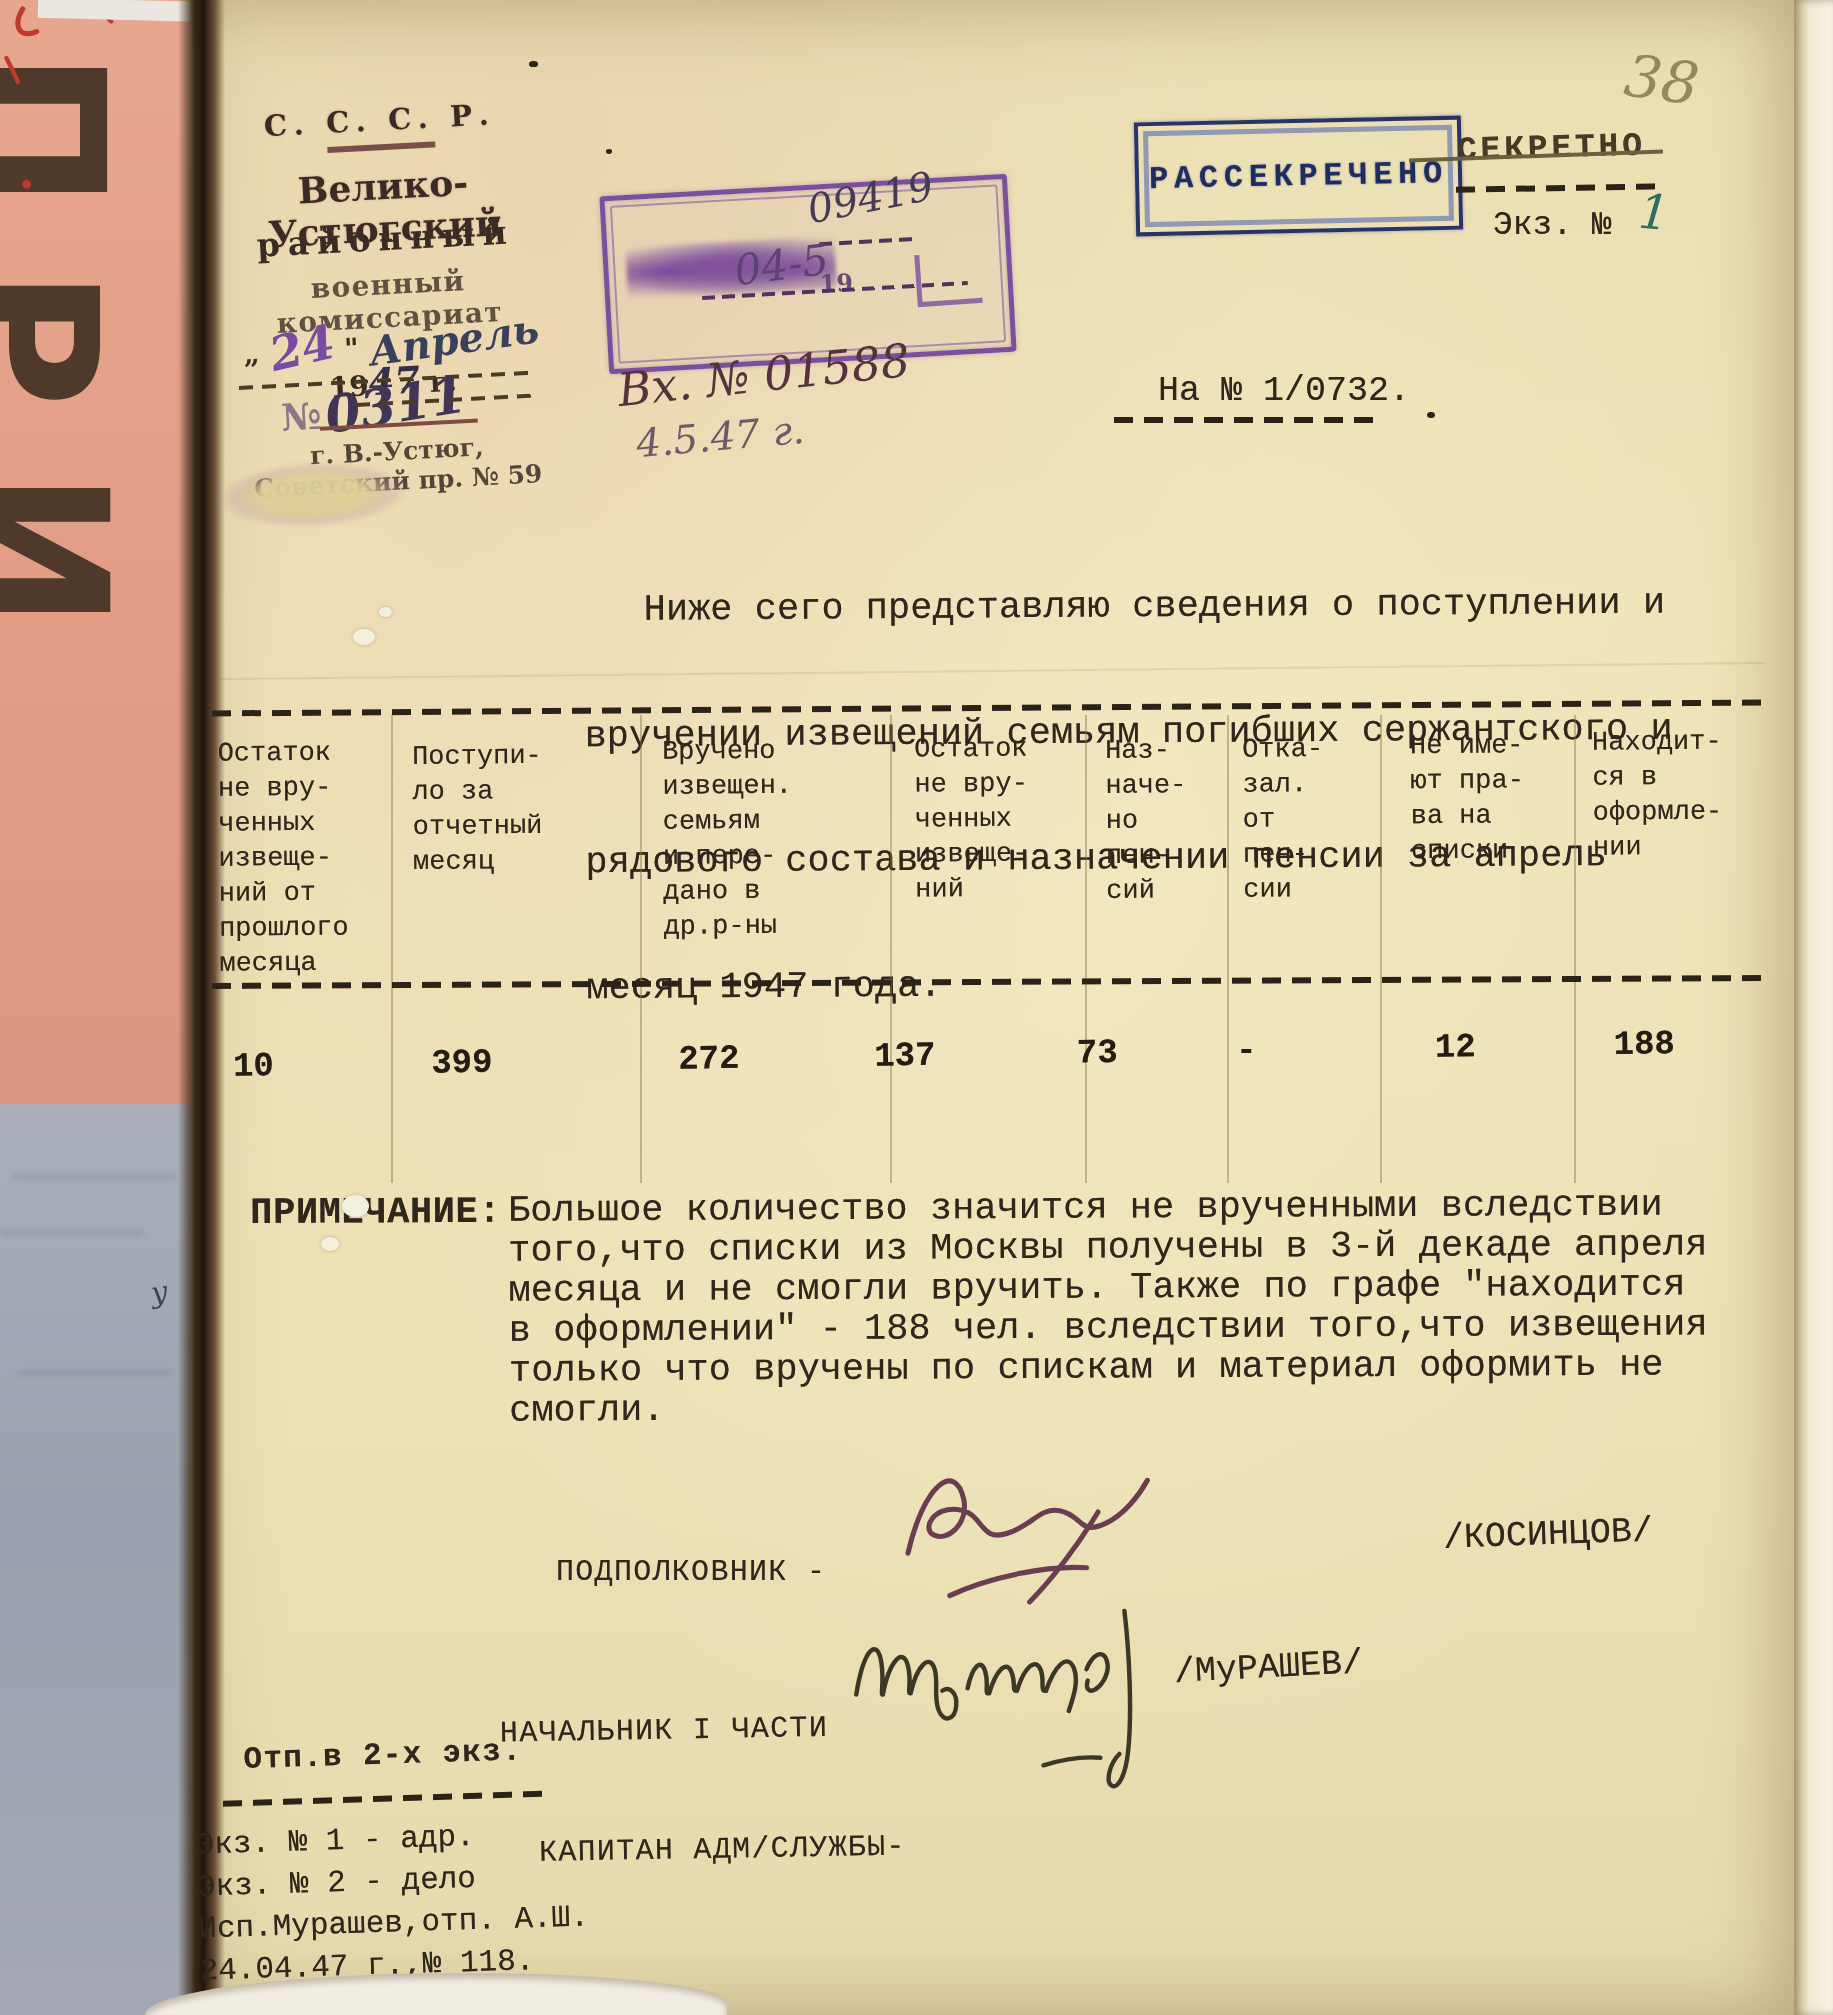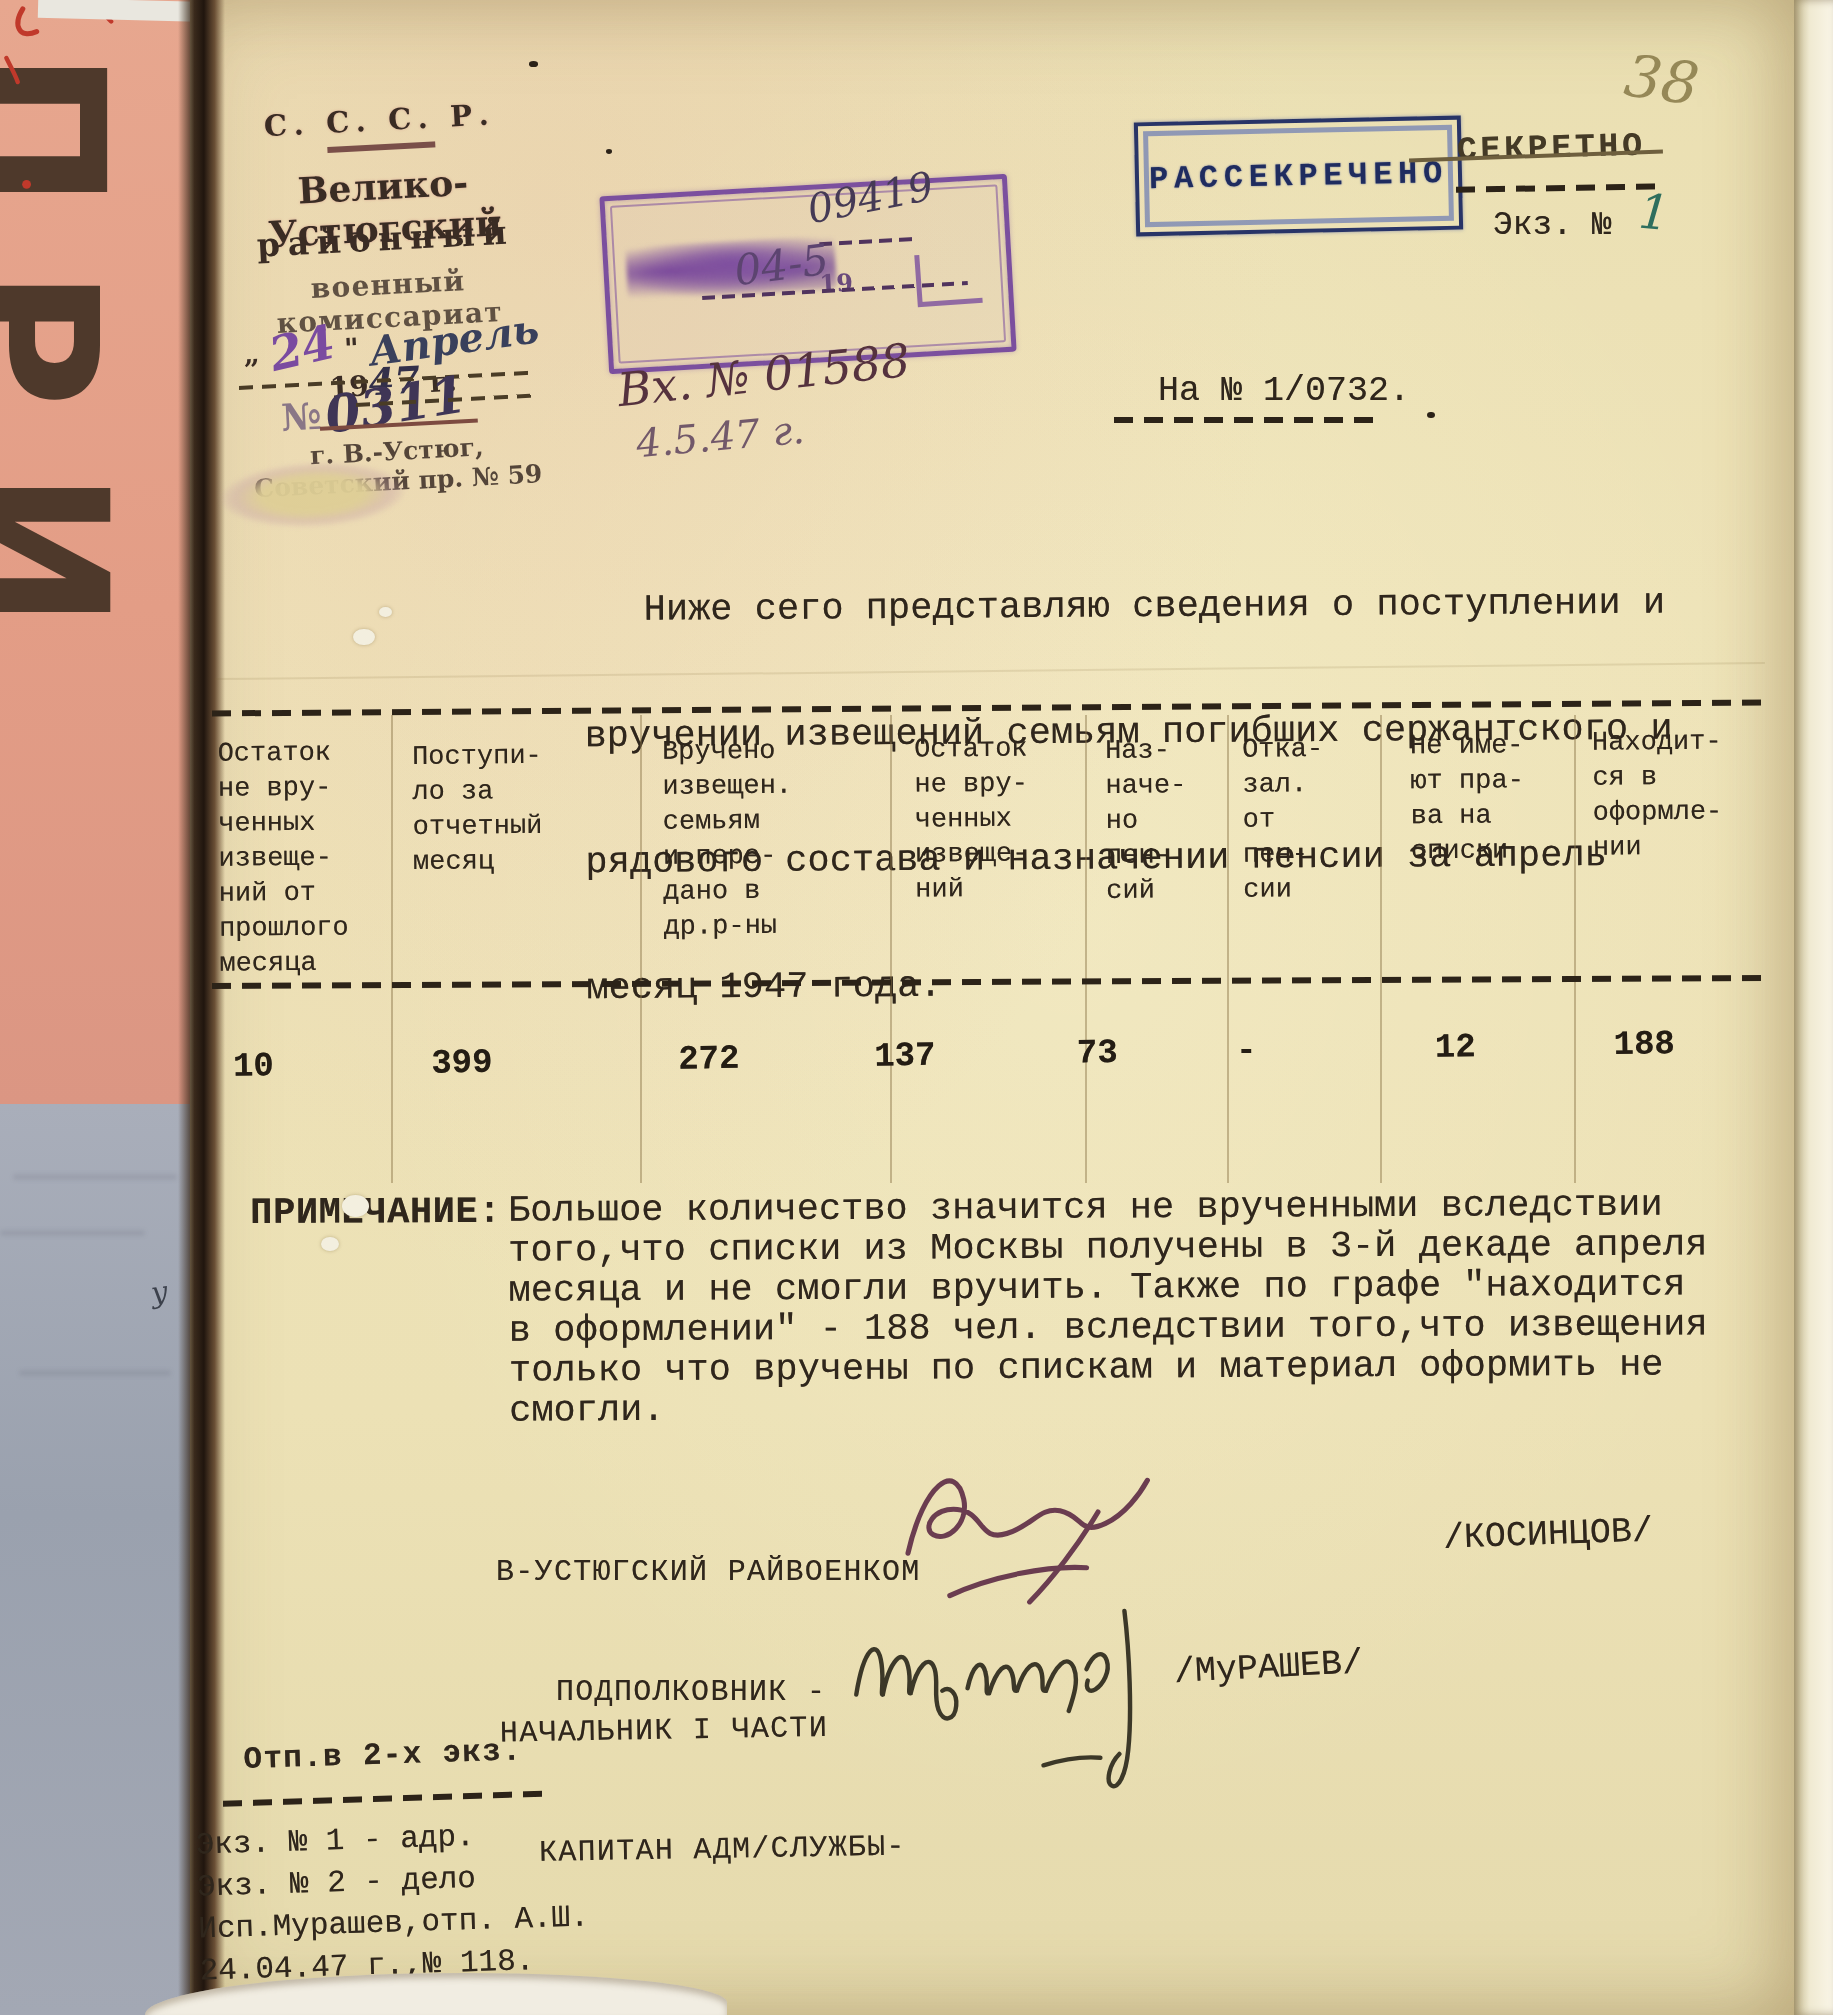--- a/index.html
+++ b/index.html
@@ -213,21 +213,20 @@
     <div class="val tw" style="left:1221px;width:89px;">12</div>
     <div class="val tw" style="left:1404px;width:101px;">188</div>
   </div>
 
   <div class="abs" style="left:247px;top:1192px;transform:rotate(-.3deg);">
     <div class="abs tw" style="left:3.2px;top:0;font-size:37px;font-weight:bold;letter-spacing:0.6px;">ПРИМЕЧАНИЕ:</div>
     <div class="abs tw" style="left:261px;top:0;width:1259px;font-size:37px;line-height:40px;"><div class="ln">Большое количество значится не врученными вследствии</div><div class="ln">того,что списки из Москвы получены в 3-й декаде апреля</div><div class="ln">месяца и не смогли вручить. Также по графе "находится</div><div class="ln">в оформлении" - 188 чел. вследствии того,что извещения</div><div class="ln">только что вручены по спискам и материал оформить не</div><div class="ln">смогли.</div></div>
   </div>
 
   <div class="abs tw sig-title" style="left:496px;top:1472px;">
-    <div class="ln">В-УСТЮГСКИЙ РАЙВОЕНКОМ</div>
     <div class="ln" style="padding-left:60px;">ПОДПОЛКОВНИК -</div>
   </div>
   <svg class="sig" style="left:889px;top:1436px;" width="266" height="171" viewBox="0 0 420 270">
     <g stroke="#6b3d50" stroke-width="8" fill="none" stroke-linecap="round">
       <path d="M30,185 C55,75 105,40 118,100 C126,138 92,168 70,156 C52,146 70,112 108,116 C150,120 142,168 186,154 C226,142 238,112 270,118 C306,125 300,158 342,138 C372,124 396,92 408,70"></path>
       <path d="M330,120 C300,170 258,226 222,262"></path>
       <path d="M96,252 C160,222 252,204 312,208"></path>
     </g>
   </svg>
   <div class="abs tw" style="left:1443px;top:1515px;font-size:35px;transform:rotate(-2deg);">/КОСИНЦОВ/</div>

